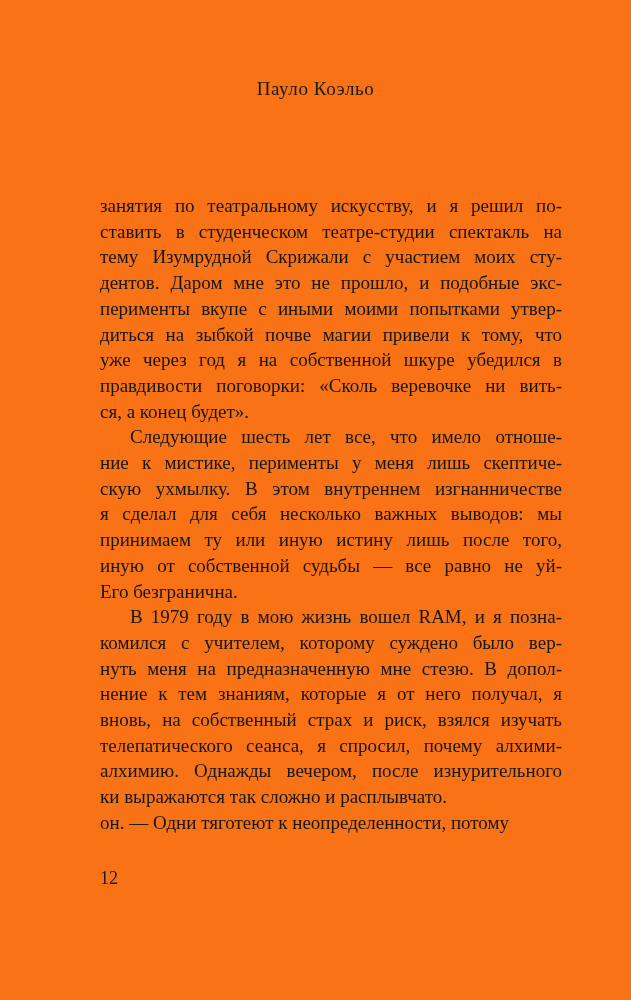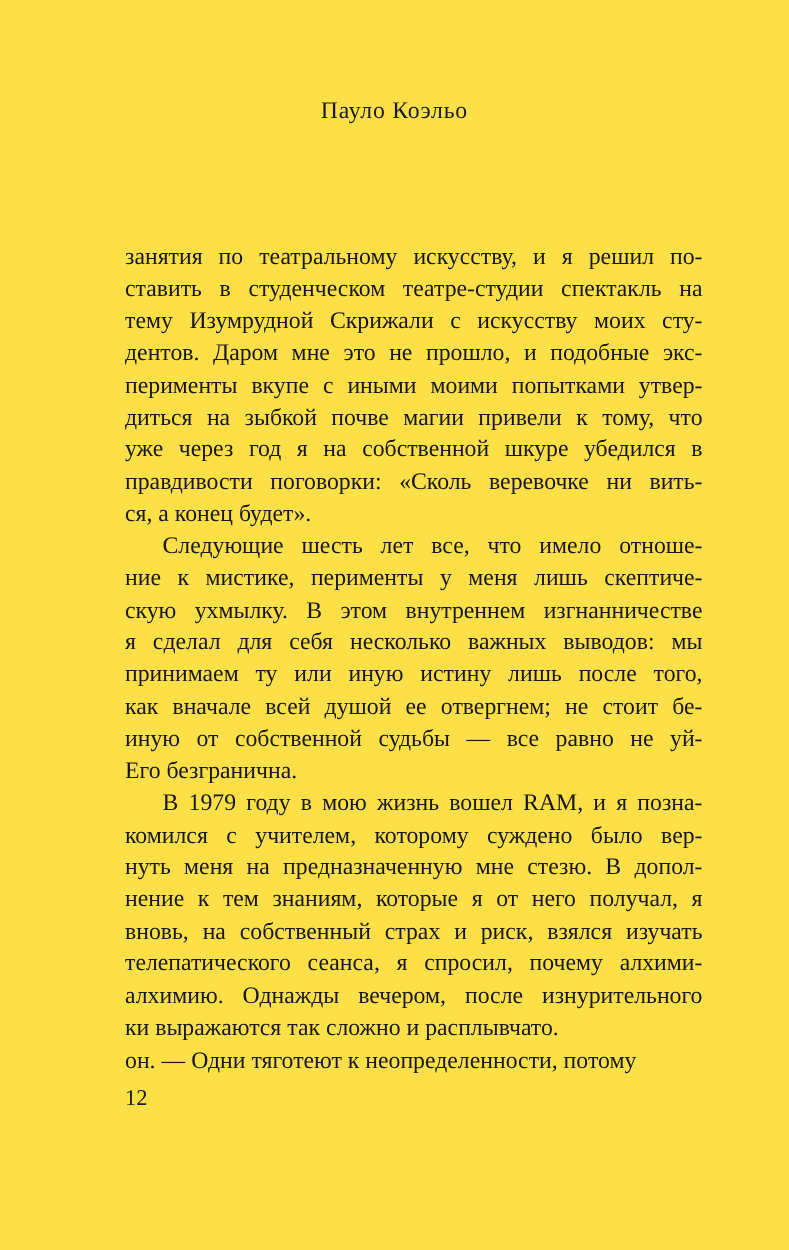--- a/index.html
+++ b/index.html
@@ -4,21 +4,21 @@
 <style>
   html, body {
     margin: 0;
     padding: 0;
     background: #ffffff;
   }
   .page {
     position: relative;
     width: 631px;
     height: 1000px;
-    background: #fde047;
+    background: #f97316;
     color: #141414;
     font-family: "Liberation Serif", "DejaVu Serif", serif;
     overflow: hidden;
   }
   .running-head {
     position: absolute;
     top: 78px;
     left: 0;
     width: 100%;
     text-align: center;
@@ -63,35 +63,34 @@
 </head>
 <body>
 
 <div class="page">
   <div class="running-head">Пауло Коэльо</div>
 
   <div class="text-block">
       <div class="paragraph">
         <div class="line">занятия по театральному искусству, и я решил по-</div>
         <div class="line">ставить в студенческом театре-студии спектакль на</div>
-        <div class="line">тему Изумрудной Скрижали с искусству моих сту-</div>
+        <div class="line">тему Изумрудной Скрижали с участием моих сту-</div>
         <div class="line">дентов. Даром мне это не прошло, и подобные экс-</div>
         <div class="line">перименты вкупе с иными моими попытками утвер-</div>
         <div class="line">диться на зыбкой почве магии привели к тому, что</div>
         <div class="line">уже через год я на собственной шкуре убедился в</div>
         <div class="line">правдивости поговорки: «Сколь веревочке ни вить-</div>
         <div class="line last">ся, а конец будет».</div>
       </div>
       <div class="paragraph">
         <div class="line first-indent">Следующие шесть лет все, что имело отноше-</div>
         <div class="line">ние к мистике, перименты у меня лишь скептиче-</div>
         <div class="line">скую ухмылку. В этом внутреннем изгнанничестве</div>
         <div class="line">я сделал для себя несколько важных выводов: мы</div>
         <div class="line">принимаем ту или иную истину лишь после того,</div>
-        <div class="line">как вначале всей душой ее отвергнем; не стоит бе-</div>
         <div class="line">иную от собственной судьбы — все равно не уй-</div>
         <div class="line last">Его безгранична.</div>
       </div>
       <div class="paragraph">
         <div class="line first-indent">В 1979 году в мою жизнь вошел RAM, и я позна-</div>
         <div class="line">комился с учителем, которому суждено было вер-</div>
         <div class="line">нуть меня на предназначенную мне стезю. В допол-</div>
         <div class="line">нение к тем знаниям, которые я от него получал, я</div>
         <div class="line">вновь, на собственный страх и риск, взялся изучать</div>
         <div class="line">телепатического сеанса, я спросил, почему алхими-</div>

